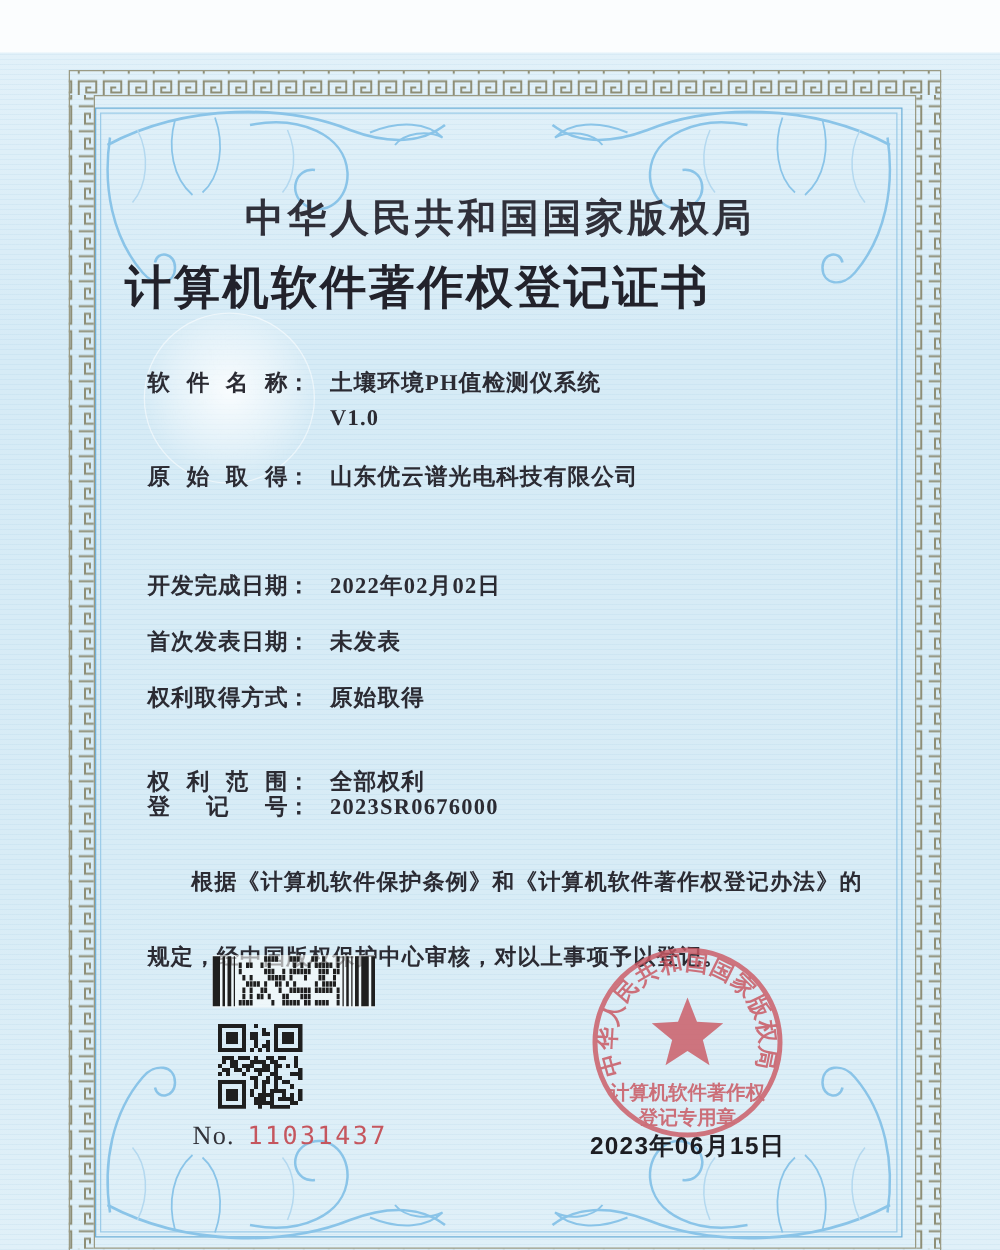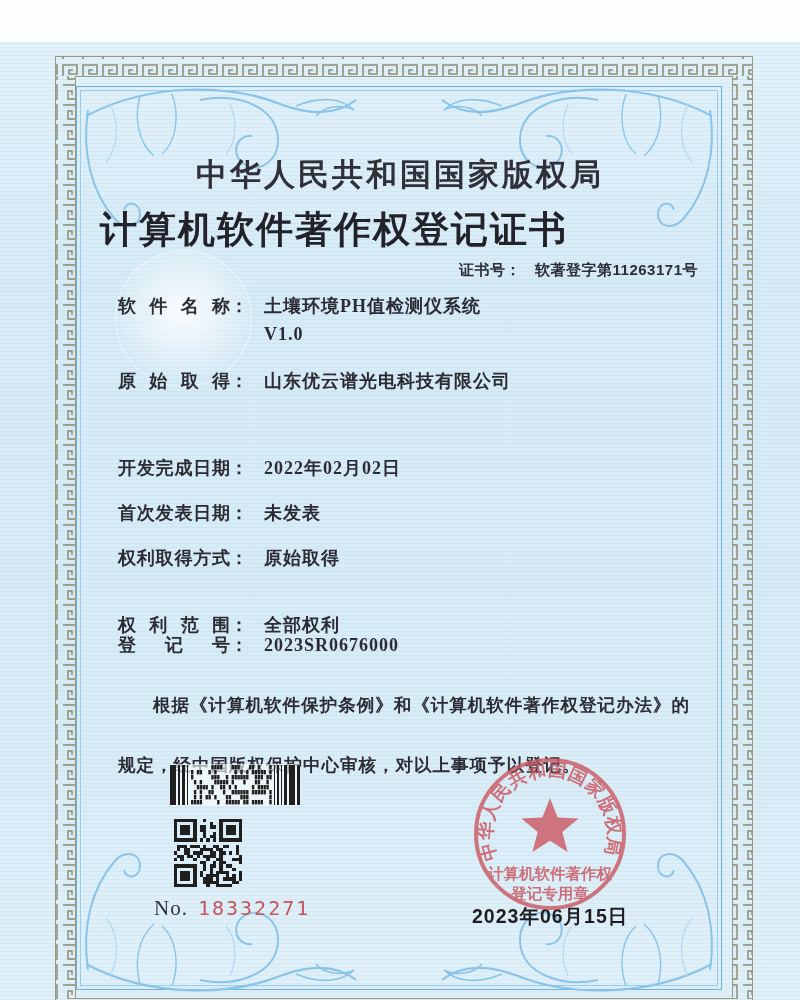--- a/index.html
+++ b/index.html
@@ -108,23 +108,20 @@
     <use href="#flourish" transform="translate(80,48)"></use>
     <use href="#flourish" transform="translate(718,48) scale(-1,1)"></use>
     <use href="#flourish" transform="translate(80,948) scale(1,-1)"></use>
     <use href="#flourish" transform="translate(718,948) scale(-1,-1)"></use>
   </svg>
 
   <div class="watermark"></div>
 
   <div class="authority">中华人民共和国国家版权局</div>
   <div class="main-title">计算机软件著作权登记证书</div>
-  <div class="certno">
-    <span>证书号：</span><span class="gap"></span><span>软著登字第11263171号</span>
-  </div>
 
   <div class="field-row" style="top:250px">
     <span class="flabel">软件名称</span><span class="fcolon">：</span><span class="fvalue">土壤环境PH值检测仪系统
 V1.0</span>
   </div>
   <div class="field-row" style="top:325px">
     <span class="flabel">原始取得</span><span class="fcolon">：</span><span class="fvalue">山东优云谱光电科技有限公司</span>
   </div>
   <div class="field-row" style="top:412px">
     <span class="flabel">开发完成日期</span><span class="fcolon">：</span><span class="fvalue">2022年02月02日</span>
@@ -403,21 +400,21 @@
       <rect x="19" y="19" width="1" height="1" fill="#1f1f1f"></rect>
       <rect x="10" y="20" width="1" height="1" fill="#1f1f1f"></rect>
       <rect x="13" y="20" width="1" height="1" fill="#1f1f1f"></rect>
       <rect x="14" y="20" width="1" height="1" fill="#1f1f1f"></rect>
       <rect x="15" y="20" width="1" height="1" fill="#1f1f1f"></rect>
       <rect x="16" y="20" width="1" height="1" fill="#1f1f1f"></rect>
       <rect x="17" y="20" width="1" height="1" fill="#1f1f1f"></rect>
     </svg>
 
   <div class="serial">
-    <span class="no">No.</span><span class="num">18332271</span>
+    <span class="no">No.</span><span class="num">11031437</span>
   </div>
 
   <div class="issue-date">2023年06月15日</div>
 
   <svg class="seal-svg" width="220" height="220" viewBox="0 0 220 220">
     <g opacity="0.82">
       <circle cx="110" cy="112" r="74" fill="none" stroke="#cb5a64" stroke-width="4"></circle>
       <path id="sealArc" d="M57.4,136.5 A58,58 0 1 1 162.6,136.5" fill="none"></path>
       <text font-size="18" font-weight="bold" fill="#c9545e" letter-spacing="1">
         <textPath href="#sealArc" startOffset="0" textLength="228" lengthAdjust="spacingAndGlyphs">中华人民共和国国家版权局</textPath>

